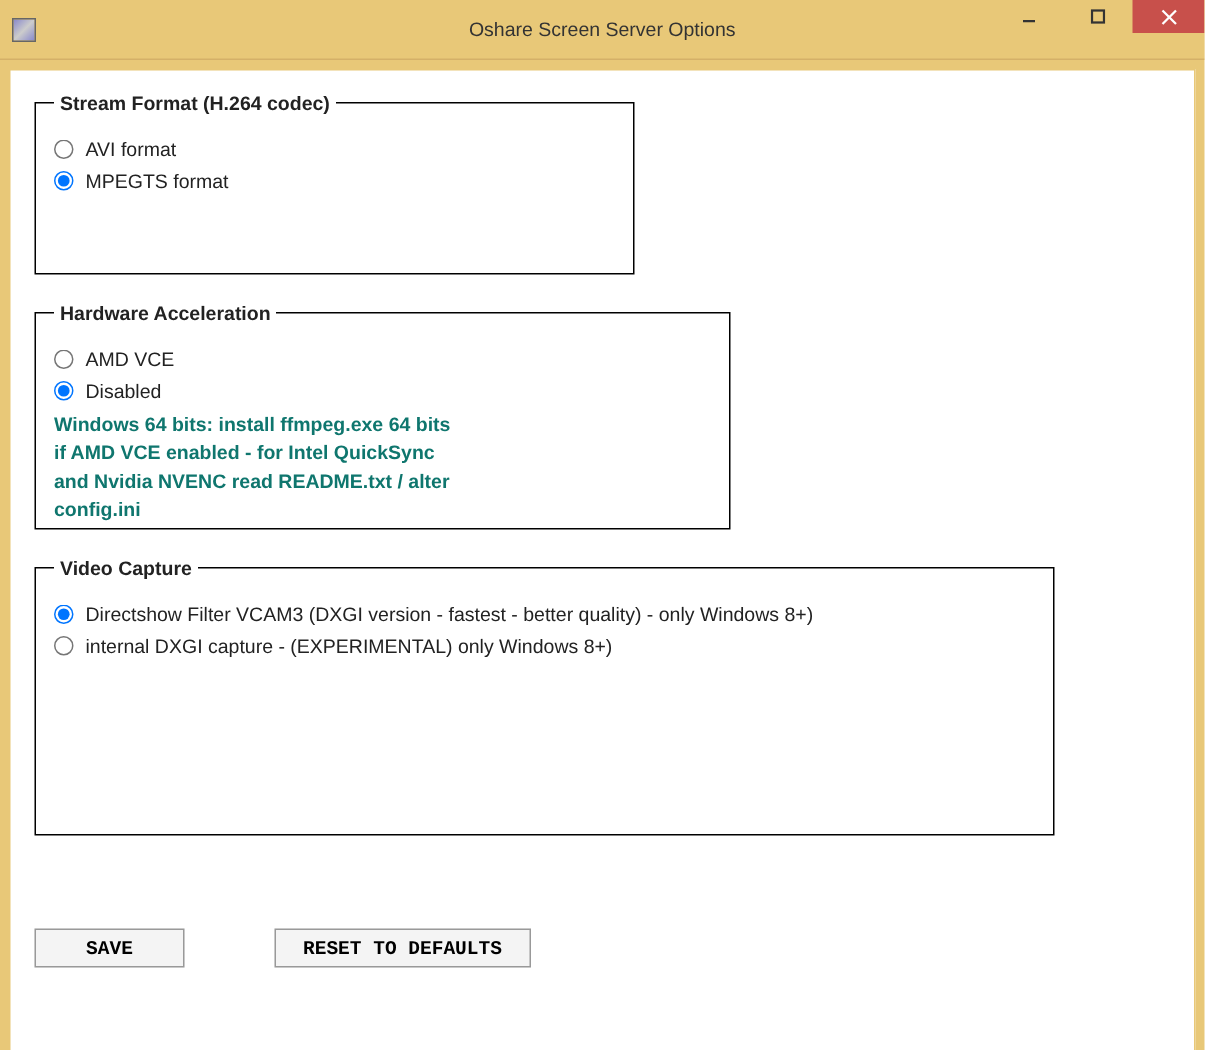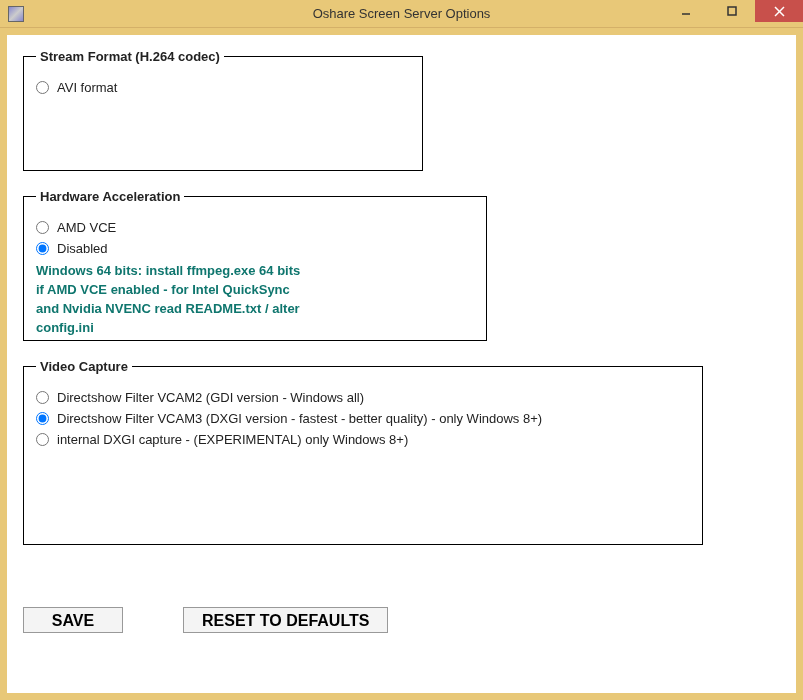--- a/index.html
+++ b/index.html
@@ -7,21 +7,21 @@
     margin: 0;
     padding: 0;
     font-family: Arial, sans-serif;
     font-size: 13px;
     background: #e8c878;
     width: 803px;
     height: 700px;
     overflow: hidden;
   }
   .titlebar {
-    height: 28px;
+    height: 40px;
     background: #e8c878;
     display: flex;
     align-items: center;
     position: relative;
     border-bottom: 1px solid #d4b068;
     justify-content: space-between;
   }
   .titlebar-icon {
     width: 16px;
     height: 16px;
@@ -100,22 +100,22 @@
   .gb2 { width: 464px; height: 152px; }
   .gb3 { width: 680px; height: 186px; }
   .button-row {
     position: absolute;
     left: 16px;
     bottom: 60px;
     display: flex;
     gap: 60px;
   }
   .btn {
-    font-family: Liberation Sans, sans-serif;
-    font-size: 16px;
+    font-family: Liberation Mono, monospace;
+    font-size: 13px;
     font-weight: bold;
     background: #f4f4f4;
     border: 1px solid #999;
     padding: 4px 18px;
     min-width: 100px;
     height: 26px;
     cursor: pointer;
   }
 </style>
 </head>
@@ -145,20 +145,24 @@
 </div>
 
 <div class="client">
 
   <fieldset class="groupbox gb1">
     <legend>Stream Format (H.264 codec)</legend>
     <label class="radio-row">
       <input type="radio" name="sf" style="">
       <span class="radio-label">AVI format</span>
     </label>
+    <label class="radio-row">
+      <input type="radio" name="sf" checked="" style="">
+      <span class="radio-label">MPEGTS format</span>
+    </label>
   </fieldset>
 
   <fieldset class="groupbox gb2">
     <legend>Hardware Acceleration</legend>
     <label class="radio-row">
       <input type="radio" name="ha" style="">
       <span class="radio-label">AMD VCE</span>
     </label>
     <label class="radio-row">
       <input type="radio" name="ha" checked="" style="">
@@ -166,24 +170,20 @@
     </label>
     <div class="info-text">Windows 64 bits: install ffmpeg.exe 64 bits
 if AMD VCE enabled - for Intel QuickSync
 and Nvidia NVENC read README.txt / alter
 config.ini</div>
   </fieldset>
 
   <fieldset class="groupbox gb3">
     <legend>Video Capture</legend>
     <label class="radio-row">
-      <input type="radio" name="vc" style="">
-      <span class="radio-label">Directshow Filter VCAM2 (GDI version - Windows all)</span>
-    </label>
-    <label class="radio-row">
       <input type="radio" name="vc" checked="" style="">
       <span class="radio-label">Directshow Filter VCAM3 (DXGI version - fastest - better quality) - only Windows 8+)</span>
     </label>
     <label class="radio-row">
       <input type="radio" name="vc" style="">
       <span class="radio-label">internal DXGI capture - (EXPERIMENTAL) only Windows 8+)</span>
     </label>
   </fieldset>
 
   <div class="button-row">

